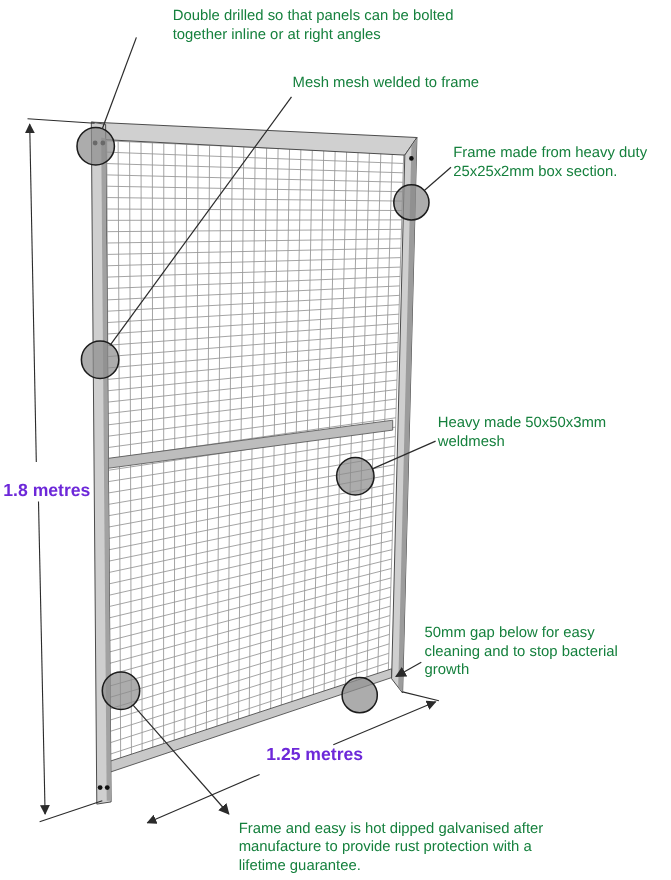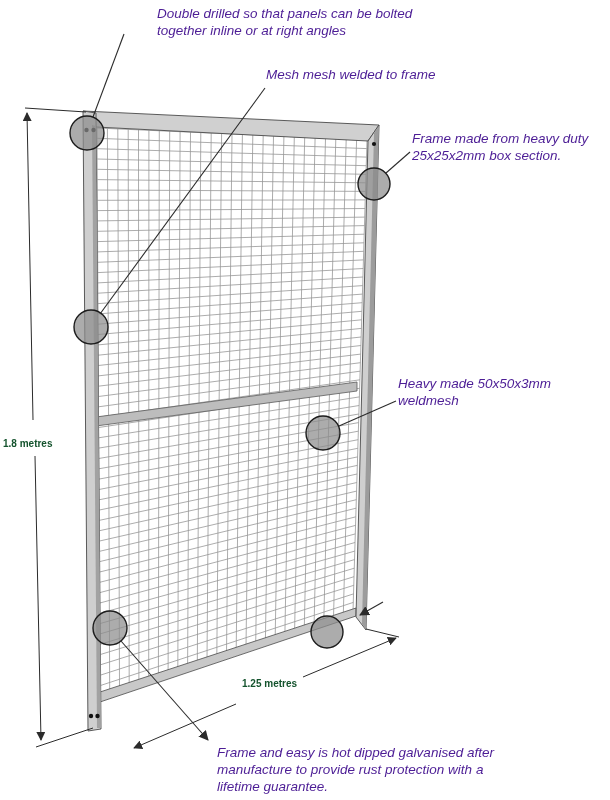--- a/index.html
+++ b/index.html
@@ -2,26 +2,25 @@
 <html><head>
 <meta charset="utf-8">
 <style>
   html,body{margin:0;padding:0;background:#ffffff;}
   #stage{
     position:relative;width:610px;height:800px;background:#ffffff;
     font-family:"Liberation Sans", sans-serif;overflow:hidden;
   }
   #art{position:absolute;left:0;top:0;}
   .note{
-    position:absolute;color:#4c1d95;font-size:13.5px;line-height:17px;
+    position:absolute;color:#15803d;font-size:13.5px;line-height:17px;
     letter-spacing:0;
-    font-style:italic;
   }
   .dim{
-    position:absolute;color:#14532d;font-size:10px;font-weight:bold;
+    position:absolute;color:#6d28d9;font-size:16px;font-weight:bold;
     white-space:nowrap;
   }
 </style>
 </head>
 <body>
 
 <div id="stage">
 
   <svg id="art" width="610" height="800" viewBox="0 0 610 800">
     <defs>
@@ -166,20 +165,21 @@
   </svg>
 
   <div class="note" style="left:157px;top:5px;width:258px;">Double drilled so that panels can be bolted together inline or at right angles</div>
 
   <div class="note" style="left:266px;top:66px;width:190px;">Mesh mesh welded to frame</div>
 
   <div class="note" style="left:412px;top:130px;width:182px;">Frame made from heavy duty 25x25x2mm box section.</div>
 
   <div class="note" style="left:398px;top:375px;width:162px;">Heavy made 50x50x3mm weldmesh</div>
 
+  <div class="note" style="left:386px;top:566px;width:200px;">50mm gap below for easy cleaning and to stop bacterial growth</div>
 
   <div class="note" style="left:217px;top:744px;width:302px;">Frame and easy is hot dipped galvanised after manufacture to provide rust protection with a lifetime guarantee.</div>
 
   <div class="dim" style="left:3px;top:438px;">1.8 metres</div>
 
   <div class="dim" style="left:242px;top:678px;text-align:center;">1.25 metres</div>
 
 </div>
 
 </body></html>

